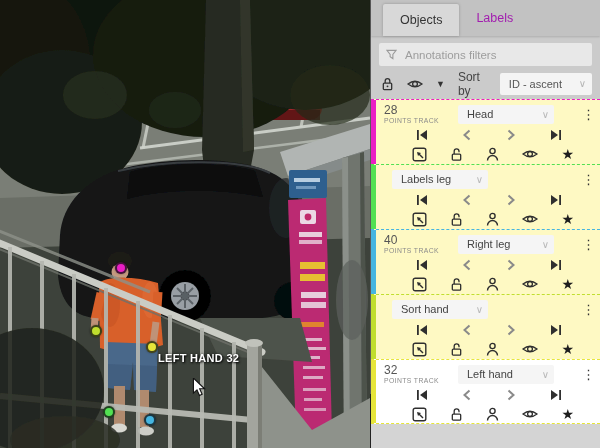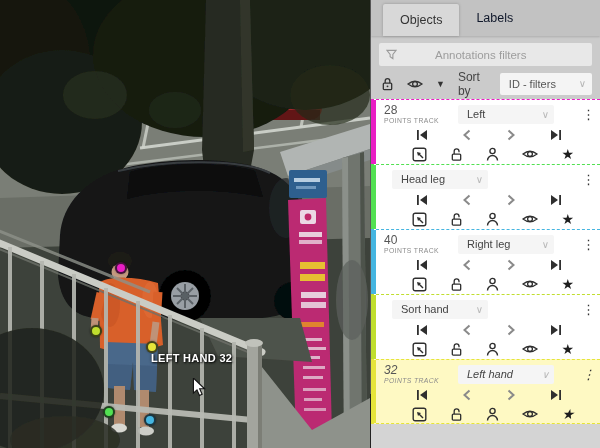--- a/index.html
+++ b/index.html
@@ -7,40 +7,40 @@
   .app{display:flex;width:600px;height:448px;}
   
   .canvas-wrap{position:relative;width:370px;height:448px;background:#32362f;overflow:hidden;flex:0 0 370px;}
   .canvas-wrap svg.scene{position:absolute;left:0;top:0;}
   .kp-dot{position:absolute;width:8px;height:8px;border-radius:50%;border:2px solid rgba(15,15,15,.75);box-shadow:0 0 2px rgba(0,0,0,.5);}
   .kp-label{position:absolute;color:#fff;font-size:11px;font-weight:bold;letter-spacing:.3px;text-shadow:1px 1px 2px rgba(0,0,0,.9),0 0 3px rgba(0,0,0,.7);white-space:nowrap;}
   .cursor{position:absolute;}
   
   .panel{position:relative;width:230px;height:394px;background:#cbcbcb;border-left:1px solid #5a5a5a;box-sizing:border-box;flex:0 0 230px;}
   .tabbar{position:relative;height:36px;background:#c2c2c2;display:flex;align-items:stretch;box-shadow:0 1px 2px rgba(0,0,0,.15);}
-  .tab{display:flex;align-items:center;padding:0 17px;font-size:12.5px;color:#0f172a;cursor:default;}
+  .tab{display:flex;align-items:center;padding:0 17px;font-size:12.5px;color:#a21caf;cursor:default;}
   .tab.active{background:#d8d8d8;margin:4px 0 0 12px;border-radius:2px 2px 0 0;box-shadow:0 0 3px rgba(0,0,0,.25);color:#333;}
   .mini-btn{position:absolute;top:-10px;right:6px;width:26px;height:26px;background:#fbfbfb;border-radius:3px;box-shadow:0 1px 2px rgba(0,0,0,.3);display:flex;align-items:flex-end;justify-content:center;padding-bottom:4px;box-sizing:border-box;}
   .mini-btn .lines{width:12px;}
   .mini-btn .lines div{height:1.5px;background:#555;margin-top:2px;}
   .filter-row{padding:7px 8px 4px 8px;}
-  .filter-input{position:relative;height:23px;background:#e8e8e8;border-radius:2px;display:flex;align-items:center;padding:0 7px;gap:30px;}
+  .filter-input{position:relative;height:23px;background:#e8e8e8;border-radius:2px;display:flex;align-items:center;padding:0 7px;}
   .filter-input svg{flex:0 0 auto;margin-right:6px;}
   .filter-input input{border:none;outline:none;background:transparent;font-size:11.5px;color:#555;width:100%;font-family:"Liberation Sans",sans-serif;}
   .filter-input input::placeholder{color:#9d9d9d;}
   .controls-row{height:27px;display:flex;align-items:center;padding:0 8px 2px 10px;}
   .controls-row .icon-btn{margin-right:13px;display:flex;align-items:center;}
   .caret-down{font-size:9px;color:#333;margin-right:0;}
   .sortby{margin-left:auto;font-size:12px;color:#444;margin-right:7px;}
   .sort-select{width:84px;height:22px;background:#f4f4f4;border-radius:2px;display:flex;align-items:center;justify-content:space-between;padding:0 6px 0 9px;font-size:11px;color:#555;}
   .sort-select .chev{color:#b5b5b5;font-size:10px;}
   
   .objects-list{}
-  .obj-row{position:relative;height:65px;background:#ffffff;border-top:1px dashed transparent;box-sizing:border-box;padding-left:13px;}
-  .obj-row.selected{background:#fef9c3;font-style:italic;}
+  .obj-row{position:relative;height:65px;background:#fef9c3;border-top:1px dashed transparent;box-sizing:border-box;padding-left:13px;}
+  .obj-row.selected{background:#ffffff;}
   .obj-row:last-child{border-bottom:1px dashed transparent;}
   .strip{position:absolute;left:0;top:0;bottom:0;width:5px;}
   .obj-head{display:flex;align-items:center;height:24px;padding-top:2px;}
   .obj-ident{flex:0 0 66px;line-height:1;}
   .obj-id{font-size:12px;color:#555;}
   .obj-type{font-size:6.8px;color:#8b8b8b;letter-spacing:.4px;margin-top:2px;}
   .obj-select{flex:0 0 96px;height:19px;background:#f5f5f5;border-radius:2px;display:flex;align-items:center;justify-content:space-between;padding:0 5px 0 9px;box-sizing:border-box;font-size:11px;color:#444;margin-left:8px;}
   .obj-select .chev{color:#b8b8b8;font-size:10px;}
   .kebab{margin-left:auto;margin-right:5px;color:#333;font-size:13px;line-height:1;letter-spacing:0;}
   .obj-nav{display:flex;align-items:center;justify-content:space-between;height:17px;padding:0 38px 0 32px;}
@@ -204,21 +204,21 @@
     </svg>
 
     <div id="points-layer">
         <div class="kp-dot" style="left: 115px; top: 262px; background: rgb(233, 30, 196);"></div>
         <div class="kp-dot" style="left: 90px; top: 325px; background: rgb(192, 222, 46);"></div>
         <div class="kp-dot" style="left: 146px; top: 341px; background: rgb(230, 229, 58);"></div>
         <div class="kp-dot" style="left: 103px; top: 406px; background: rgb(82, 224, 82);"></div>
         <div class="kp-dot" style="left: 144px; top: 414px; background: rgb(69, 181, 224);"></div>
       </div>
 
-    <div class="kp-label" style="left:151px;top:352px;">LEFT HAND 32</div>
+    <div class="kp-label" style="left:158px;top:352px;">LEFT HAND 32</div>
 
     <div class="cursor" style="left:192px;top:378px;">
       <svg width="14" height="19" viewBox="0 0 12 17">
           <polygon points="1,0 1,13.5 4.2,10.6 6.4,15.6 8.8,14.5 6.6,9.6 11,9.6" fill="#fff" stroke="#111" stroke-width="1"></polygon>
         </svg>
     </div>
   </div>
 
   <div class="panel">
 
@@ -256,35 +256,35 @@
         <svg width="16" height="12" viewBox="0 0 16 12">
             <path d="M1,6 Q8,0.5 15,6 Q8,11.5 1,6 Z" fill="none" stroke="#333" stroke-width="1.3"></path>
             <circle cx="8" cy="6" r="2.4" fill="none" stroke="#333" stroke-width="1.3"></circle>
           </svg>
       </div>
       <div class="icon-btn ibtn">
         <span class="caret-down">▼</span>
       </div>
       <span class="sortby">Sort by</span>
       <div class="sort-select">
-        <span>ID - filters</span>
+        <span>ID - ascent</span>
         <span class="chev">∨</span>
       </div>
     </div>
 
     <div class="objects-list" id="objects-list">
         <div class="obj-row" style="border-top-color: rgb(233, 30, 196);">
     <div class="strip" style="background: rgb(233, 30, 196);"></div>
     <div class="obj-head">
       <div class="obj-ident">
         <div class="obj-id">28</div>
         <div class="obj-type">POINTS TRACK</div>
       </div>
       <div class="obj-select">
-        <span>Left</span>
+        <span>Head</span>
         <span class="chev">∨</span>
       </div>
       <div class="kebab">⋮</div>
     </div>
     <div class="obj-nav">
       <div class="ibtn">
         <svg width="12" height="12" viewBox="0 0 12 12">
                 <rect x="1" y="1" width="1.8" height="10" fill="#2f2f2f"></rect>
                 <polygon points="11,1 4,6 11,11" fill="#2f2f2f"></polygon>
               </svg>
@@ -334,21 +334,21 @@
       </div>
       <div class="ibtn">
         <span class="star">★</span>
       </div>
     </div>
   </div>
         <div class="obj-row" style="border-top-color: rgb(82, 224, 82);">
     <div class="strip" style="background: rgb(82, 224, 82);"></div>
     <div class="obj-head">
       <div class="obj-select">
-        <span>Head leg</span>
+        <span>Labels leg</span>
         <span class="chev">∨</span>
       </div>
       <div class="kebab">⋮</div>
     </div>
     <div class="obj-nav">
       <div class="ibtn">
         <svg width="12" height="12" viewBox="0 0 12 12">
                 <rect x="1" y="1" width="1.8" height="10" fill="#2f2f2f"></rect>
                 <polygon points="11,1 4,6 11,11" fill="#2f2f2f"></polygon>
               </svg>

